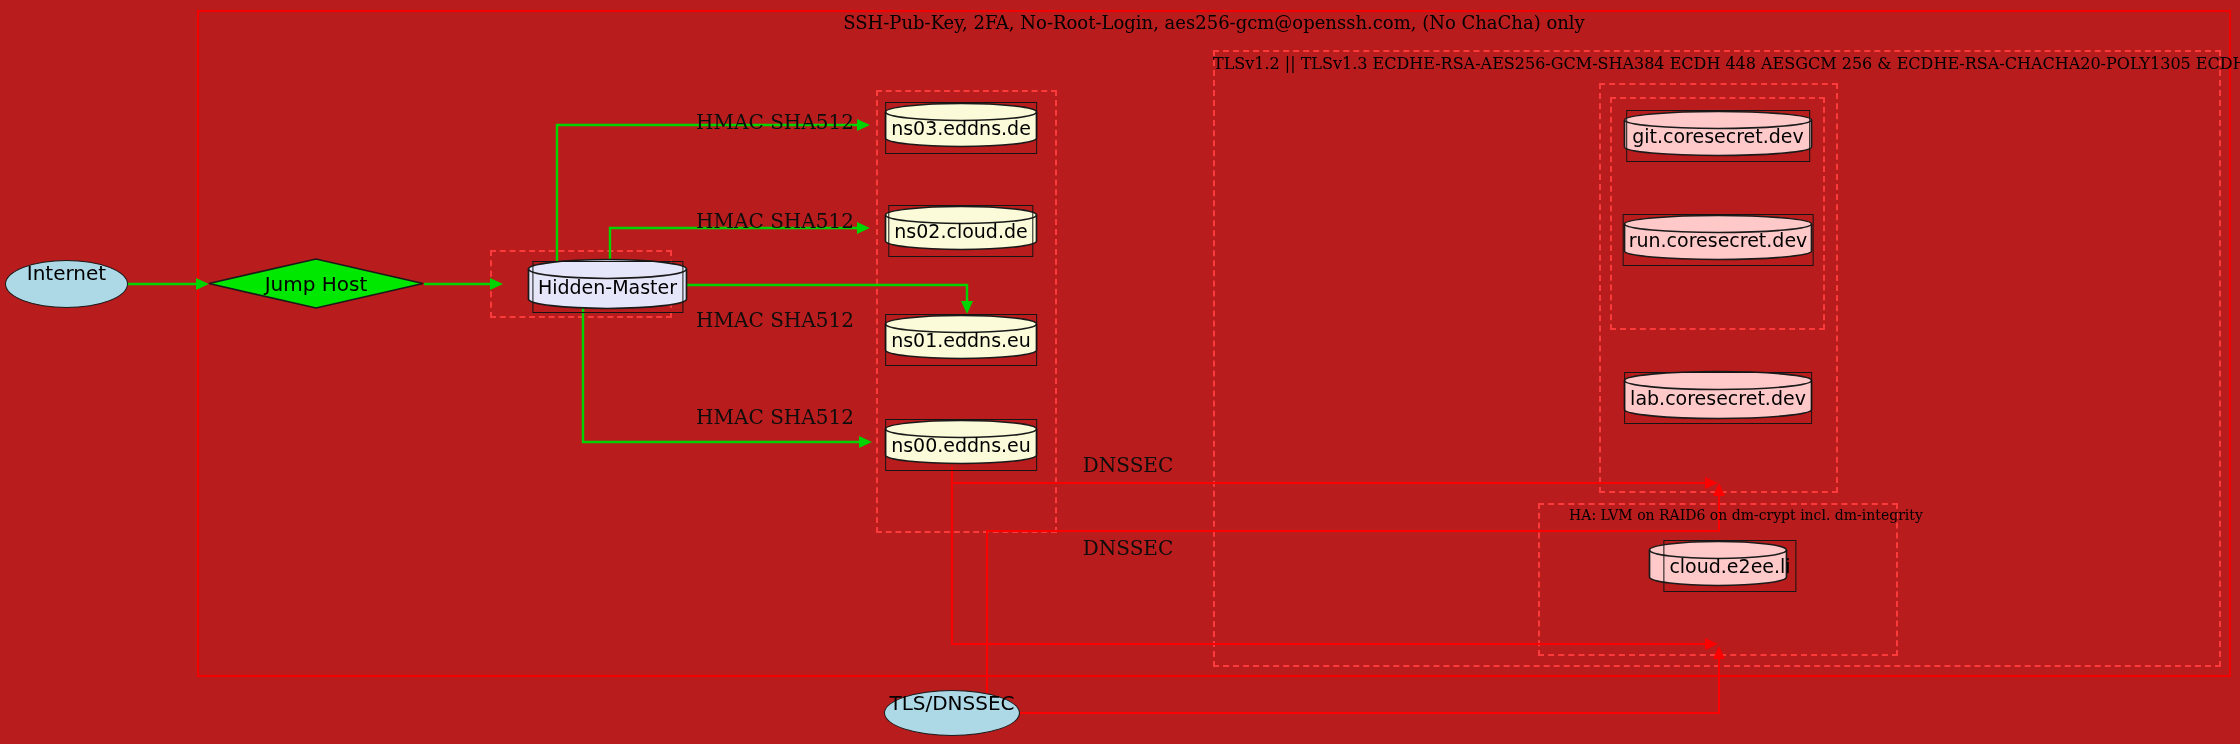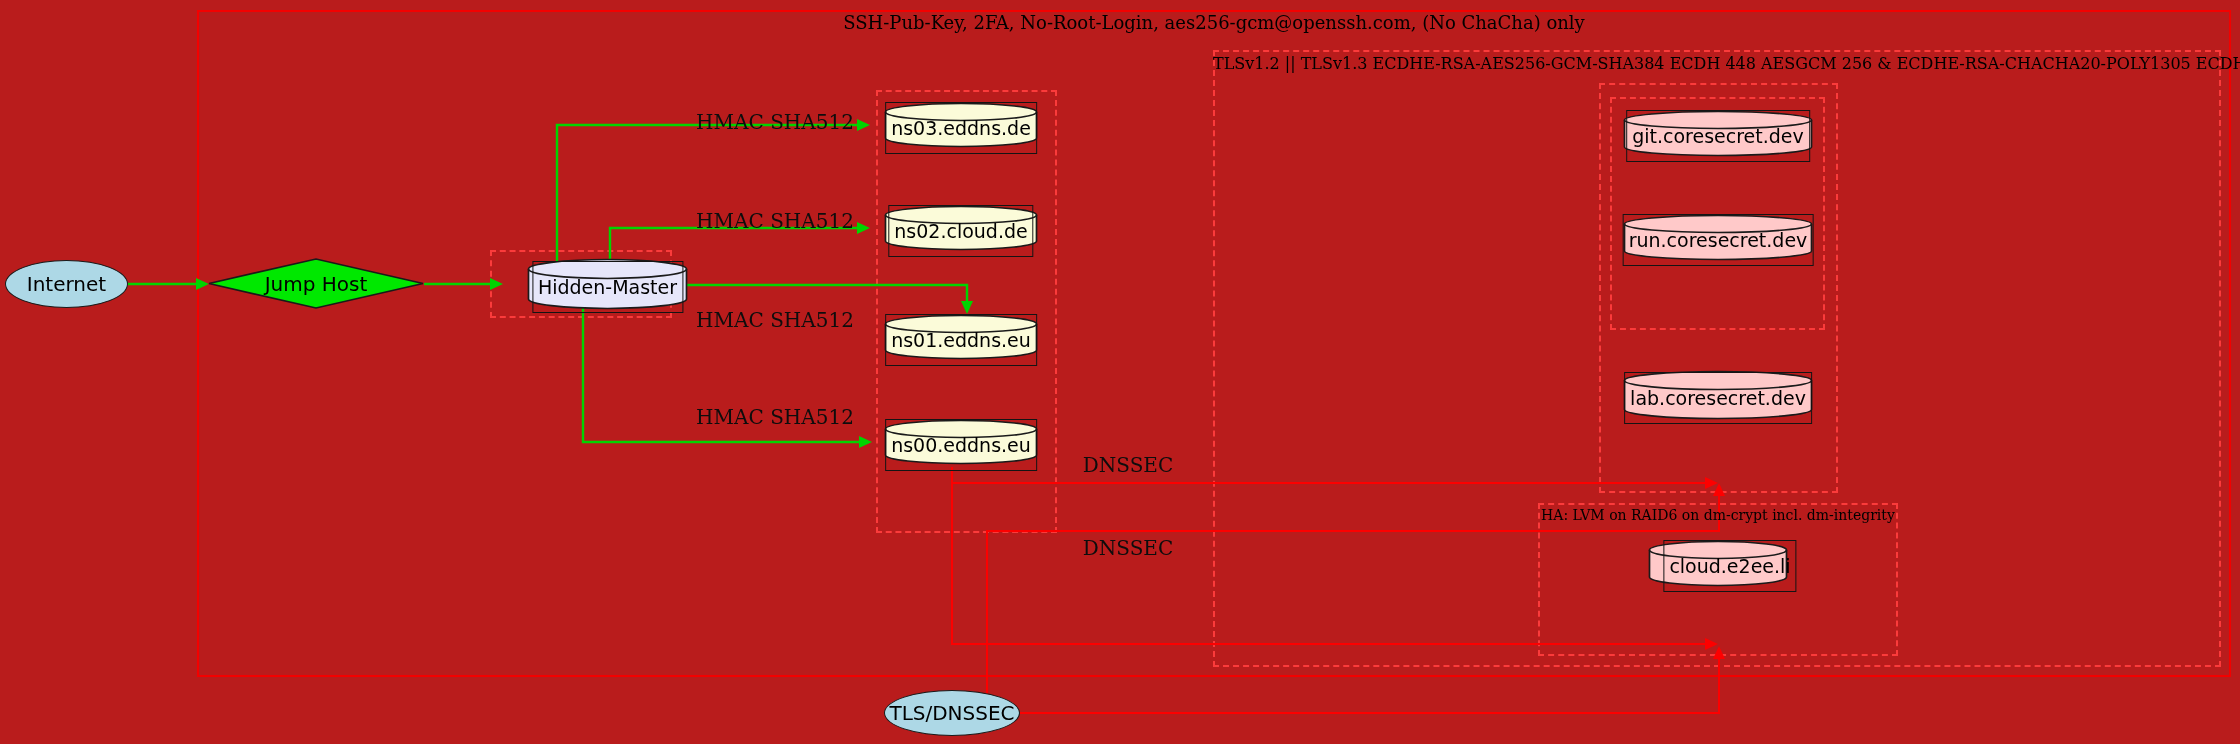--- a/index.html
+++ b/index.html
@@ -13,21 +13,21 @@
                  font-family:"DejaVu Serif","Liberation Serif",serif;white-space:nowrap;z-index:3;}
   
   #edges{position:absolute;left:0;top:0;z-index:2;}
   .gline{fill:none;stroke:#00d400;stroke-width:2.4px;}
   .garr{fill:#00d400;stroke:none;}
   .rline{fill:none;stroke:#fd0000;stroke-width:2px;}
   .rarr{fill:#fd0000;stroke:none;}
   
   .node{position:absolute;z-index:4;}
   .ellipse{border:1.6px solid #1a1a1a;border-radius:50%;box-sizing:border-box;
-           display:flex;align-items:center;justify-content:center;background:#add8e6;}
+           display:flex;align-items:flex-start;justify-content:center;background:#add8e6;}
   .node .nlabel{font-size:20px;color:#000;white-space:nowrap;}
   .shape-svg{position:absolute;left:0;top:0;}
   .cyl-label{position:absolute;left:50%;top:56%;transform:translate(-50%,-50%);
              border:1.4px solid #141414;padding:14px 5px;font-size:19px;color:#000;
              white-space:nowrap;background:transparent;z-index:5;}
   .diamond-label{position:absolute;left:50%;top:50%;transform:translate(-50%,-50%);
                  font-size:20px;color:#000;white-space:nowrap;z-index:5;}
   .cylbody{stroke:#1a1a1a;stroke-width:1.7;}
   .cylarc{fill:none;stroke:#1a1a1a;stroke-width:1.7;}
   .fill-lav .cylbody{fill:#e6e6fa;}
@@ -46,21 +46,21 @@
   <div class="cluster cl-solid" style="left:197px;top:10px;width:2034px;height:667px;"></div>
   <div class="cluster cl-dash" style="left:1213px;top:50px;width:1008px;height:617px;"></div>
   <div class="cluster cl-dash" style="left:490px;top:250px;width:182px;height:68px;"></div>
   <div class="cluster cl-dash" style="left:876px;top:90px;width:181px;height:443px;"></div>
   <div class="cluster cl-dash" style="left:1599px;top:83px;width:239px;height:410px;"></div>
   <div class="cluster cl-dash" style="left:1610px;top:97px;width:215px;height:233px;"></div>
   <div class="cluster cl-dash" style="left:1538px;top:503px;width:360px;height:153px;"></div>
 
   <div class="cluster-label" style="left:197px;top:12px;width:2034px;font-size:18px;">SSH-Pub-Key, 2FA, No-Root-Login, aes256-gcm@openssh.com, (No ChaCha) only</div>
   <div class="cluster-label" style="left:1213px;top:54px;width:1008px;font-size:16px;">TLSv1.2 || TLSv1.3 ECDHE-RSA-AES256-GCM-SHA384 ECDH 448 AESGCM 256 &amp; ECDHE-RSA-CHACHA20-POLY1305 ECDH 448 ChaCha20 256</div>
-  <div class="cluster-label" style="left:1538px;top:507px;width:360px;font-size:14px;">HA: LVM on RAID6 on dm-crypt incl. dm-integrity</div>
+  <div class="cluster-label" style="left:1538px;top:507px;width:360px;font-size:14px;padding-left:28px;">HA: LVM on RAID6 on dm-crypt incl. dm-integrity</div>
 
   <svg id="edges" width="2240" height="744" viewBox="0 0 2240 744">
 
     <g>
       <path class="gline" d="M128 284 H196"></path>
       <polygon class="garr" points="196,278 209,284 196,290"></polygon>
     </g>
 
     <g>
       <path class="gline" d="M424 284 H490"></path>

